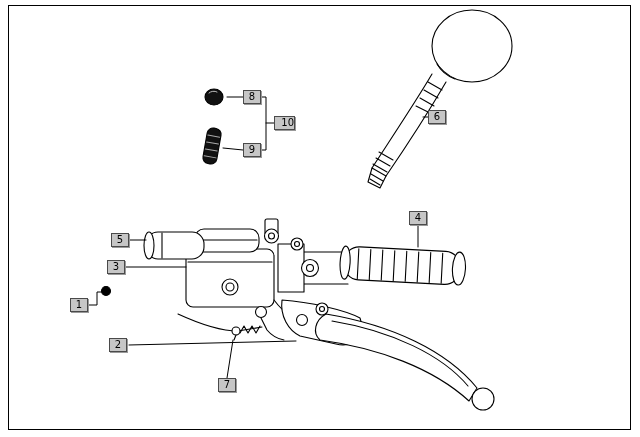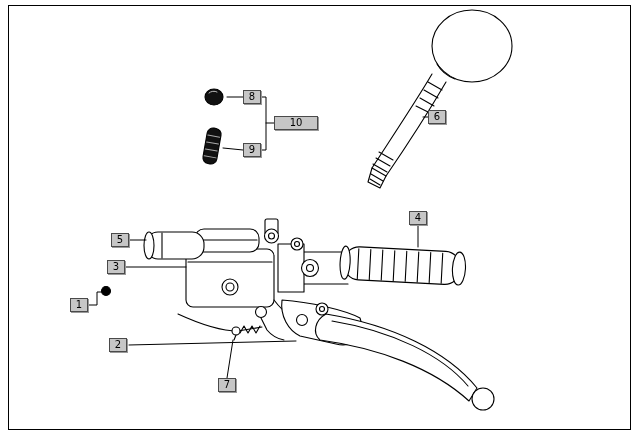--- a/index.html
+++ b/index.html
@@ -28,21 +28,21 @@
     width: 18px; height: 14px;
     background: #c6c6c6;
     border: 1px solid #4a4a4a;
     box-shadow: 1px 1px 0 #999999;
     font-size: 10px;
     line-height: 12px;
     text-align: center;
     color: #000000;
     user-select: none;
   }
-  .callout.wide { width: 44px; }
+  .callout.wide { width: 21px; text-align: right; }
 </style>
 </head>
 <body>
 
 <div class="stage">
 
   <svg class="drawing" width="640" height="437" viewBox="0 0 640 437" fill="none" stroke="#000" stroke-width="1.1" stroke-linecap="round" stroke-linejoin="round">
 
     <g>
       <ellipse cx="472" cy="46" rx="40" ry="36" fill="#fff"></ellipse>

